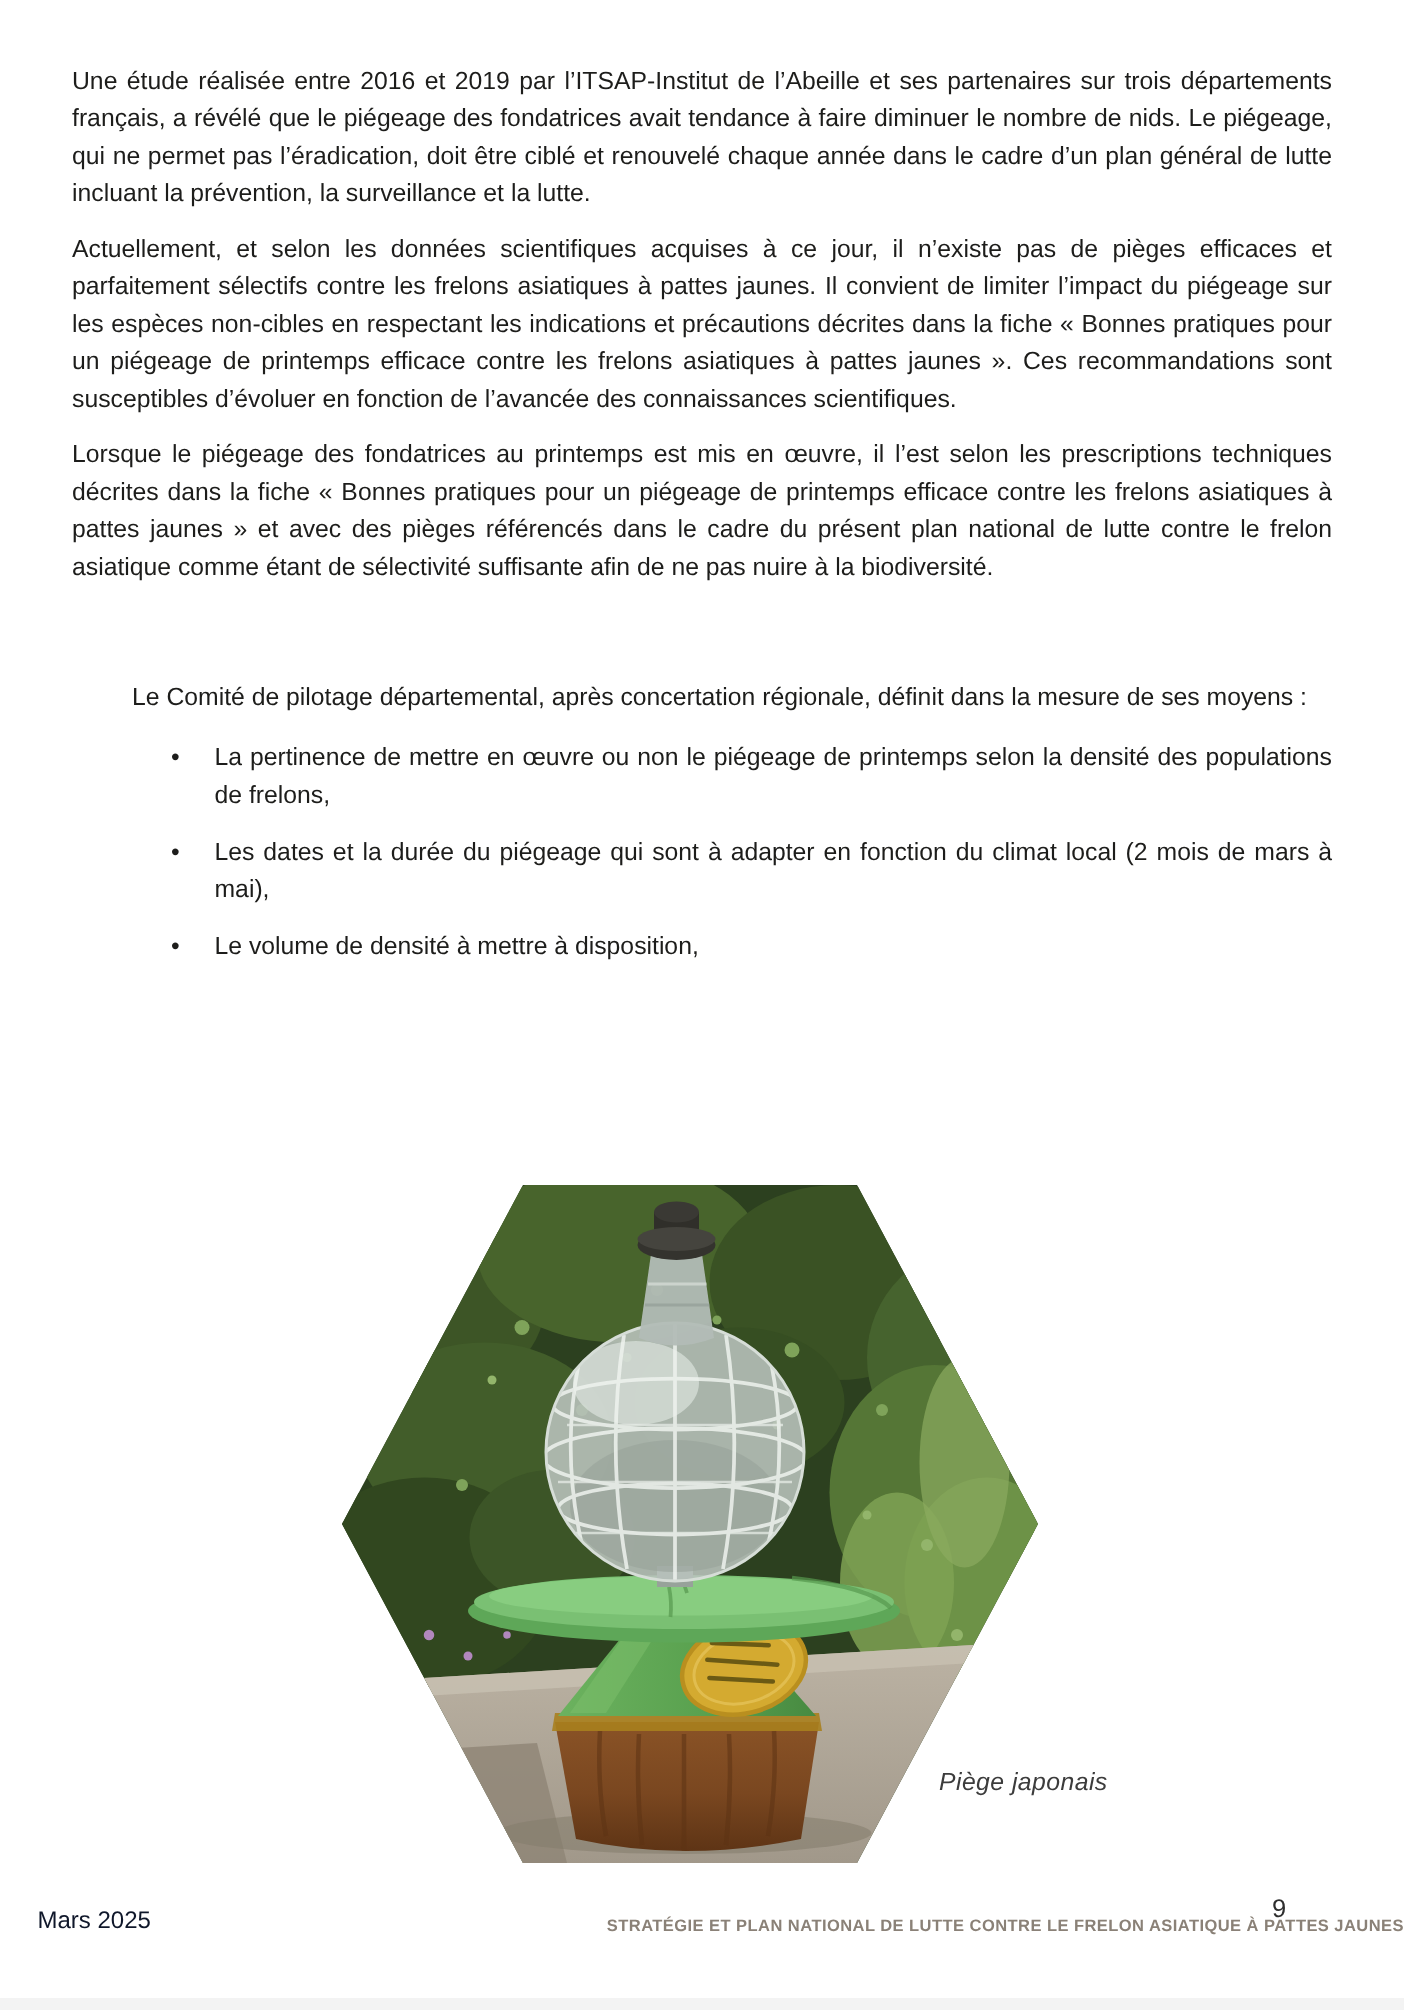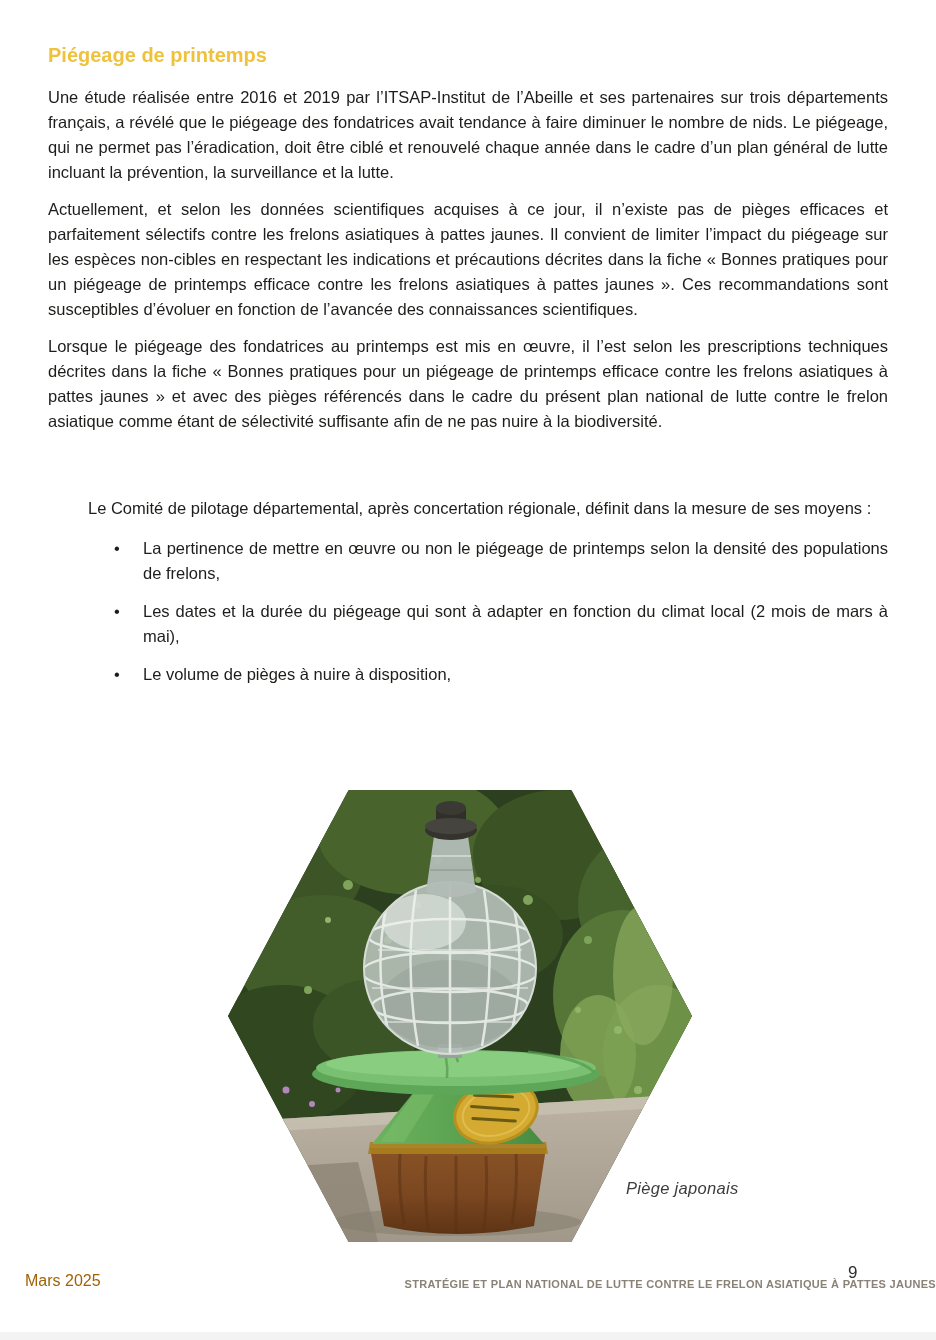--- a/index.html
+++ b/index.html
@@ -29,54 +29,53 @@
   .figure {
     position:absolute; left:228px; top:790px; width:464px; height:452px;
     clip-path:polygon(26% 0%, 74% 0%, 100% 50%, 74% 100%, 26% 100%, 0% 50%);
   }
   .figure svg { display:block; width:100%; height:100%; }
   .caption {
     position:absolute; left:626px; top:1179px;
     font-size:16.5px; font-style:italic; color:#3c3c3c; letter-spacing:0.3px;text-align:center;
   }
 
-  .footer-date { position:absolute; left:25px; top:1272px; font-size:16px; color:#a16207; }
+  .footer-date { position:absolute; left:25px; top:1272px; font-size:16px; color:#0f172a; }
   .footer-title {
     position:absolute; left:0; right:0; top:1278px; text-align:right;
     font-size:11px; font-weight:bold; letter-spacing:0.3px; color:#8a8177;
   }
   .footer-page { position:absolute; left:848px; top:1263px; font-size:17px; color:#2e2e2e; }
   .bottom-bar { position:absolute; left:0; right:0; bottom:0; height:8px; background:#f3f3f3; }
 </style>
 </head>
 <body>
 
 <div class="page">
 
   <div class="content">
-    <h1 class="heading">Piégeage de printemps</h1>
 
     <p class="para">Une étude réalisée entre 2016 et 2019 par l’ITSAP-Institut de l’Abeille et ses partenaires sur trois départements français, a révélé que le piégeage des fondatrices avait tendance à faire diminuer le nombre de nids. Le piégeage, qui ne permet pas l’éradication, doit être ciblé et renouvelé chaque année dans le cadre d’un plan général de lutte incluant la prévention, la surveillance et la lutte.</p>
     <p class="para">Actuellement, et selon les données scientifiques acquises à ce jour, il n’existe pas de pièges efficaces et parfaitement sélectifs contre les frelons asiatiques à pattes jaunes. Il convient de limiter l’impact du piégeage sur les espèces non-cibles en respectant les indications et précautions décrites dans la fiche « Bonnes pratiques pour un piégeage de printemps efficace contre les frelons asiatiques à pattes jaunes ». Ces recommandations sont susceptibles d’évoluer en fonction de l’avancée des connaissances scientifiques.</p>
     <p class="para">Lorsque le piégeage des fondatrices au printemps est mis en œuvre, il l’est selon les prescriptions techniques décrites dans la fiche « Bonnes pratiques pour un piégeage de printemps efficace contre les frelons asiatiques à pattes jaunes » et avec des pièges référencés dans le cadre du présent plan national de lutte contre le frelon asiatique comme étant de sélectivité suffisante afin de ne pas nuire à la biodiversité.</p>
 
     <p class="para gap-before">Le Comité de pilotage départemental, après concertation régionale, définit dans la mesure de ses moyens :</p>
 
     <ul class="bullets">
       <li>
         <span class="marker">•</span>
         <span>La pertinence de mettre en œuvre ou non le piégeage de printemps selon la densité des populations de frelons,</span>
       </li>
       <li>
         <span class="marker">•</span>
         <span>Les dates et la durée du piégeage qui sont à adapter en fonction du climat local (2 mois de mars à mai),</span>
       </li>
       <li>
         <span class="marker">•</span>
-        <span>Le volume de pièges à nuire à disposition,</span>
+        <span>Le volume de densité à mettre à disposition,</span>
       </li>
     </ul>
 
   </div>
 
   <div class="figure">
     <svg viewBox="0 0 464 452" preserveAspectRatio="none">
       <defs>
         <linearGradient id="potGrad" x1="0" y1="0" x2="0" y2="1">
           <stop offset="0" stop-color="#8a5326"></stop>

